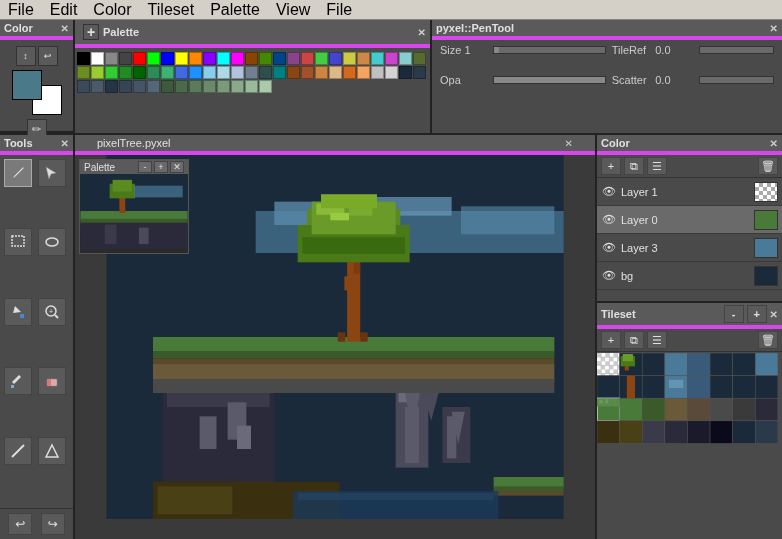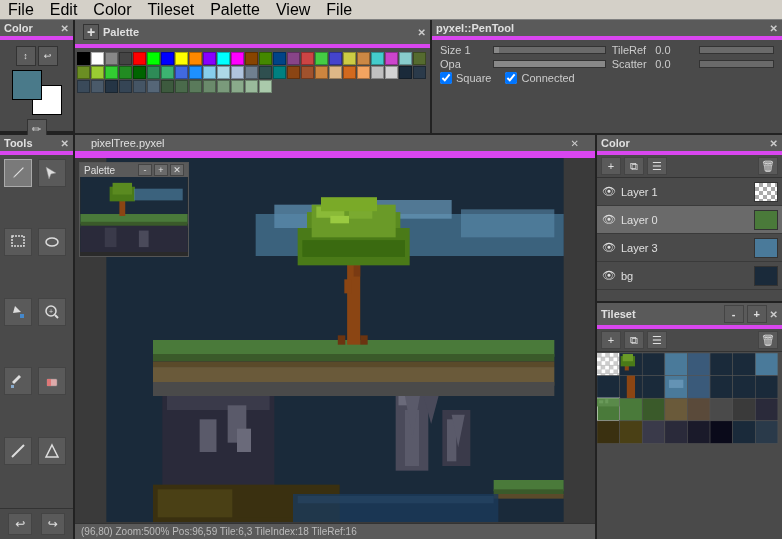--- a/index.html
+++ b/index.html
@@ -153,21 +153,21 @@
 
     
     .pentool-panel {
       width: 350px;
       background: #4a4a4a;
     }
     .pentool-body {
       padding: 4px 8px;
       display: flex;
       flex-direction: column;
-      gap: 2px;
+      gap: 18px;
     }
     .tool-row {
       display: flex;
       align-items: center;
       gap: 6px;
     }
     .tool-label {
       width: 50px;
       font-size: 11px;
       color: #ccc;
@@ -255,25 +255,25 @@
     
     .canvas-area {
       flex: 1;
       background: #3a3a3a;
       border-right: 2px solid #222;
       position: relative;
       overflow: hidden;
     }
     .canvas-title-bar {
       background: #5a5a5a;
-      padding: 2px 16px;
+      padding: 2px 22px;
       display: flex;
       align-items: center;
       justify-content: space-between;
-      border-bottom: 7px solid #d946ef;
+      border-bottom: 4px solid #d946ef;
     }
     .canvas-content {
       position: relative;
       width: 100%;
       height: calc(100% - 20px - 20px);
       overflow: hidden;
     }
     .canvas-status-bar {
       position: absolute;
       bottom: 0;
@@ -541,26 +541,20 @@
         </div>
         <div class="tool-row">
           <span class="tool-label">Opa</span>
           <div class="tool-slider">
             <div class="tool-slider-fill" style="width:100%"></div>
           </div>
           <span class="tool-value-label">Scatter</span>
           <span class="tool-value-label">0.0</span>
           <div class="tool-slider-right"></div>
         </div>
-        <div class="checkbox-row">
-          <input type="checkbox" checked="" id="sq-cb" style="">
-          <label for="sq-cb" class="cb-label">Square</label>
-          <input type="checkbox" checked="" id="conn-cb" style="margin-left: 10px;">
-          <label for="conn-cb" class="cb-label">Connected</label>
-        </div>
       </div>
     </div>
   </div>
 
   <div class="bottom-area">
 
     <div class="tools-sidebar">
       <div class="panel-title-bar">
         <span>Tools</span>
         <span class="panel-close">✕</span>
@@ -723,23 +717,20 @@
               <rect x="0" y="50" width="110" height="27" fill="#2a2a3a"></rect>
               <rect x="25" y="52" width="12" height="20" fill="#3a3a4a"></rect>
               <rect x="60" y="55" width="10" height="17" fill="#4a4a5a"></rect>
 
               <rect x="55" y="12" width="50" height="12" fill="#4a7a9a" opacity="0.7"></rect>
             </svg>
           </div>
         </div>
       </div>
 
-      <div class="canvas-status-bar">
-        <span>(96,80) Zoom:500% Pos:96,59 Tile:6,3 TileIndex:18 TileRef:16</span>
-      </div>
     </div>
 
     <div class="right-panel">
 
       <div class="layers-panel">
         <div class="panel-title-bar">
           <span>Color</span>
           <span class="panel-close">✕</span>
         </div>
         <div class="layers-toolbar">

